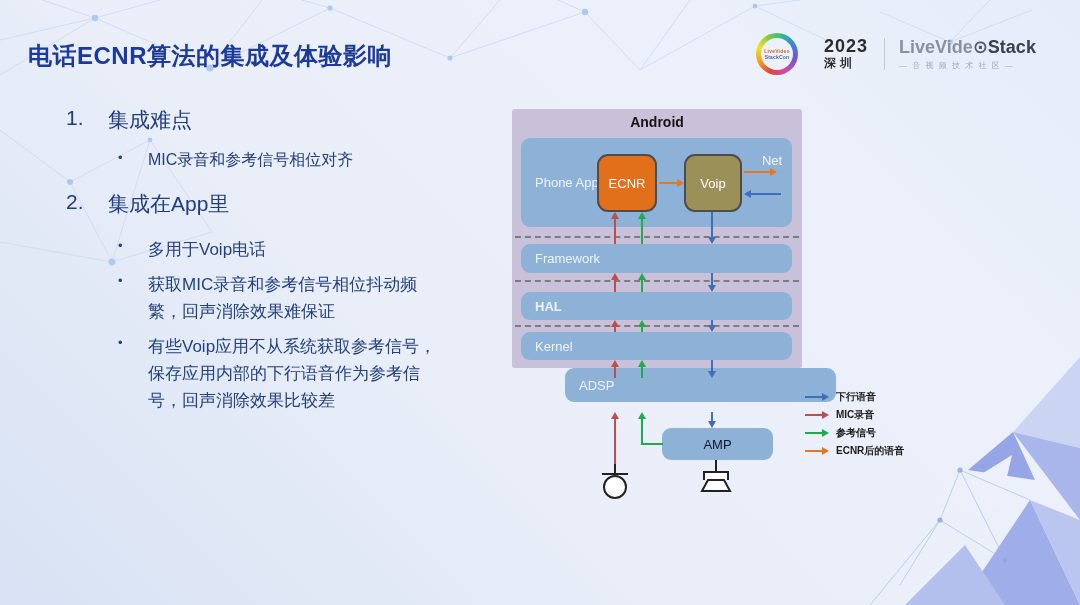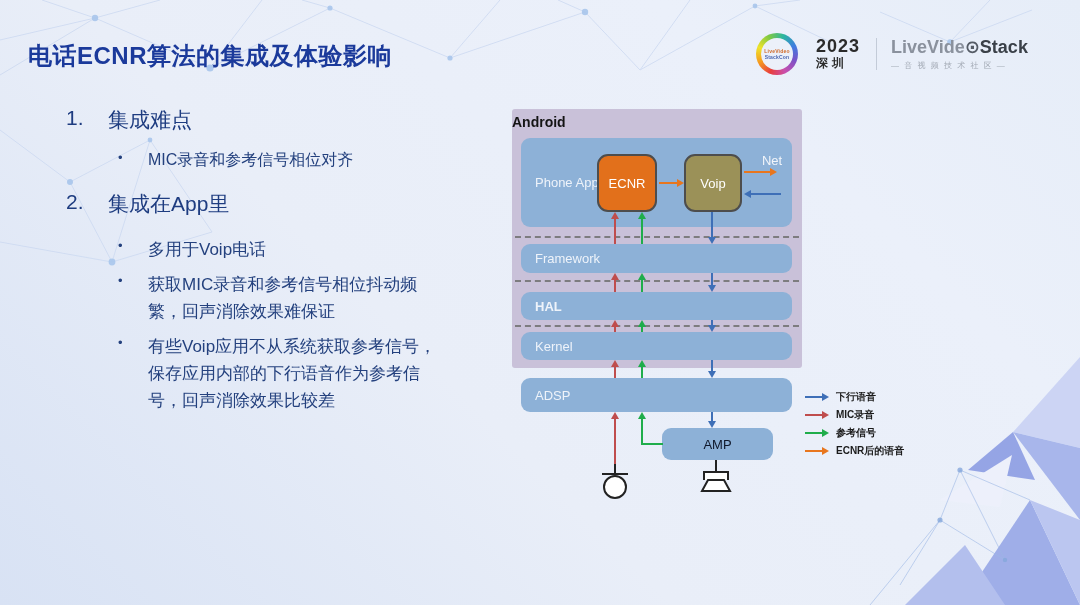--- a/index.html
+++ b/index.html
@@ -14,21 +14,21 @@
            color:#1b3a9b; letter-spacing:0.5px; }
 
   
   .brand { position:absolute; left:756px; top:28px; width:290px; height:52px; display:flex; align-items:center; }
   .ring { position:relative; width:42px; height:42px; border-radius:50%;
           background:conic-gradient(from 200deg,#e83e3e,#f59b1f,#efe32a,#7ec943,#2bb5a0,#3f7de0,#7b52c7,#c94fae,#e83e3e); }
   .ring-inner { position:absolute; left:5px; top:5px; width:32px; height:32px; border-radius:50%;
           background:#ecf0f9; display:flex; flex-direction:column; align-items:center; justify-content:center; }
   .ring-inner span { font-size:5px; line-height:6px; color:#d06a28; font-weight:bold; letter-spacing:0.2px; }
   .ring-inner span:last-child { color:#4a66b0; }
-  .badge { margin-left:18px; }
+  .badge { margin-left:26px; }
   .badge-year { font-size:18px; font-weight:bold; color:#2b2b2b; line-height:19px; letter-spacing:1px; }
   .badge-city { font-size:12px; font-weight:bold; color:#2b2b2b; letter-spacing:4px; line-height:15px; }
   .brand-divider { width:1px; height:32px; background:#c3cbd8; margin:0 14px 0 16px; }
   .wordmark { font-size:18px; line-height:20px; white-space:nowrap; }
   .wm-light { color:#8a919d; font-weight:bold; }
   .wm-o { color:#555c66; font-weight:bold; }
   .wm-bold { color:#3a4048; font-weight:bold; }
   .tagline { font-size:8px; color:#a2a9b4; letter-spacing:1.5px; margin-top:3px; white-space:nowrap; }
 
   
@@ -38,29 +38,29 @@
   .o-dot { width:30px; font-size:13px; padding-top:2px; }
   .o-sub-text { font-size:16px; line-height:24px; }
   .bullet { position:absolute; left:118px; display:flex; color:#24417e; }
   .bullet .o-dot { width:30px; }
   .b-text { font-size:17px; line-height:27px; width:302px; }
 
   
   .diagram { position:absolute; left:505px; top:100px; width:320px; height:410px; }
   .android-box { position:absolute; left:7px; top:9px; width:290px; height:259px;
                  background:#c9c1d9; border-radius:3px; }
-  .android-label { position:absolute; left:0; top:5px; width:100%; 
+  .android-label { position:absolute; left:0; top:5px; width:100%; text-align:center;
                  font-size:14px; font-weight:bold; color:#141414; }
   .layer { position:absolute; left:16px; width:271px; background:#8db1d7; border-radius:9px;
            color:#eef3fa; font-size:13px; display:flex; align-items:center; padding-left:14px; }
   .layer-phone   { top:38px;  height:89px; }
   .layer-fw      { top:144px; height:29px; }
   .layer-hal     { top:192px; height:28px;font-weight:bold; }
   .layer-kernel  { top:232px; height:28px; }
-  .layer-adsp    { top:278px; height:34px; }
+  .layer-adsp    { top:268px; height:34px;margin-left:44px; }
   .amp-box { position:absolute; left:157px; top:328px; width:111px; height:32px; background:#8db1d7;
              border-radius:9px; color:#0f172a; font-size:13px; display:flex; align-items:center; justify-content:center; }
   .node { position:absolute; top:54px; height:58px; border:2px solid #4d4d4d; border-radius:11px;
           color:#fff; font-size:13px; display:flex; align-items:center; justify-content:center; }
   .node-ecnr { left:92px; width:60px; background:#e2701b; }
   .node-voip { left:179px; width:58px; background:#9b9158; }
   .net-label { position:absolute; left:250px; top:53px; width:34px; text-align:center;
                color:#f2f5fa; font-size:13px; }
   .dashline { position:absolute; left:10px; width:284px; border-top:2px dashed #707070; opacity:.85; }
   .arrows { position:absolute; left:0; top:0; width:320px; height:410px; }

